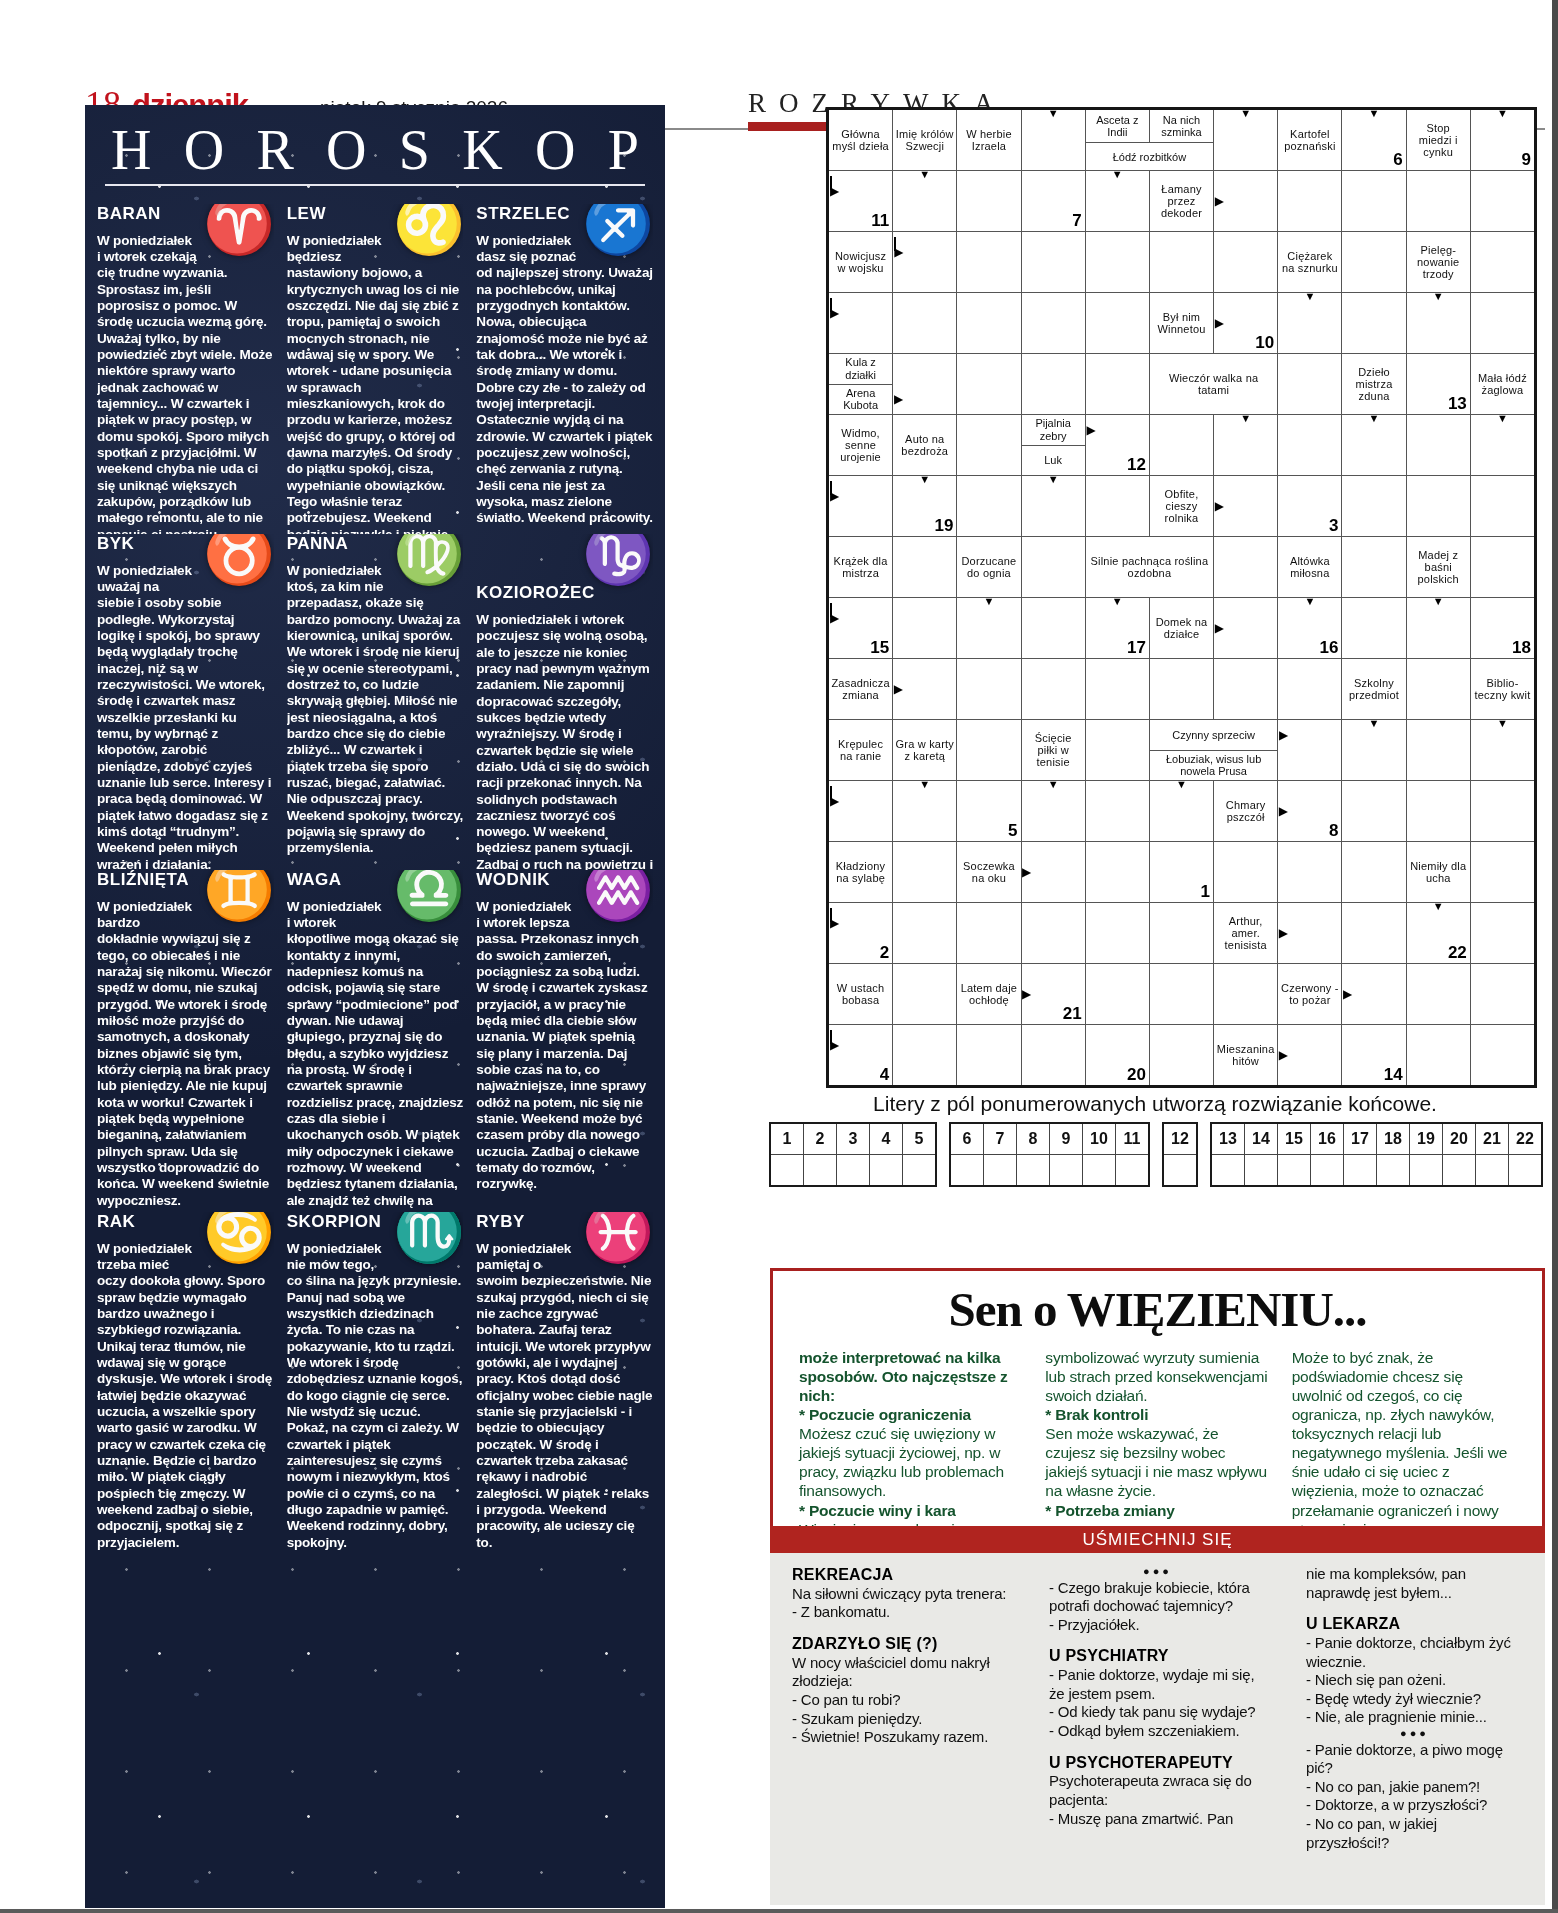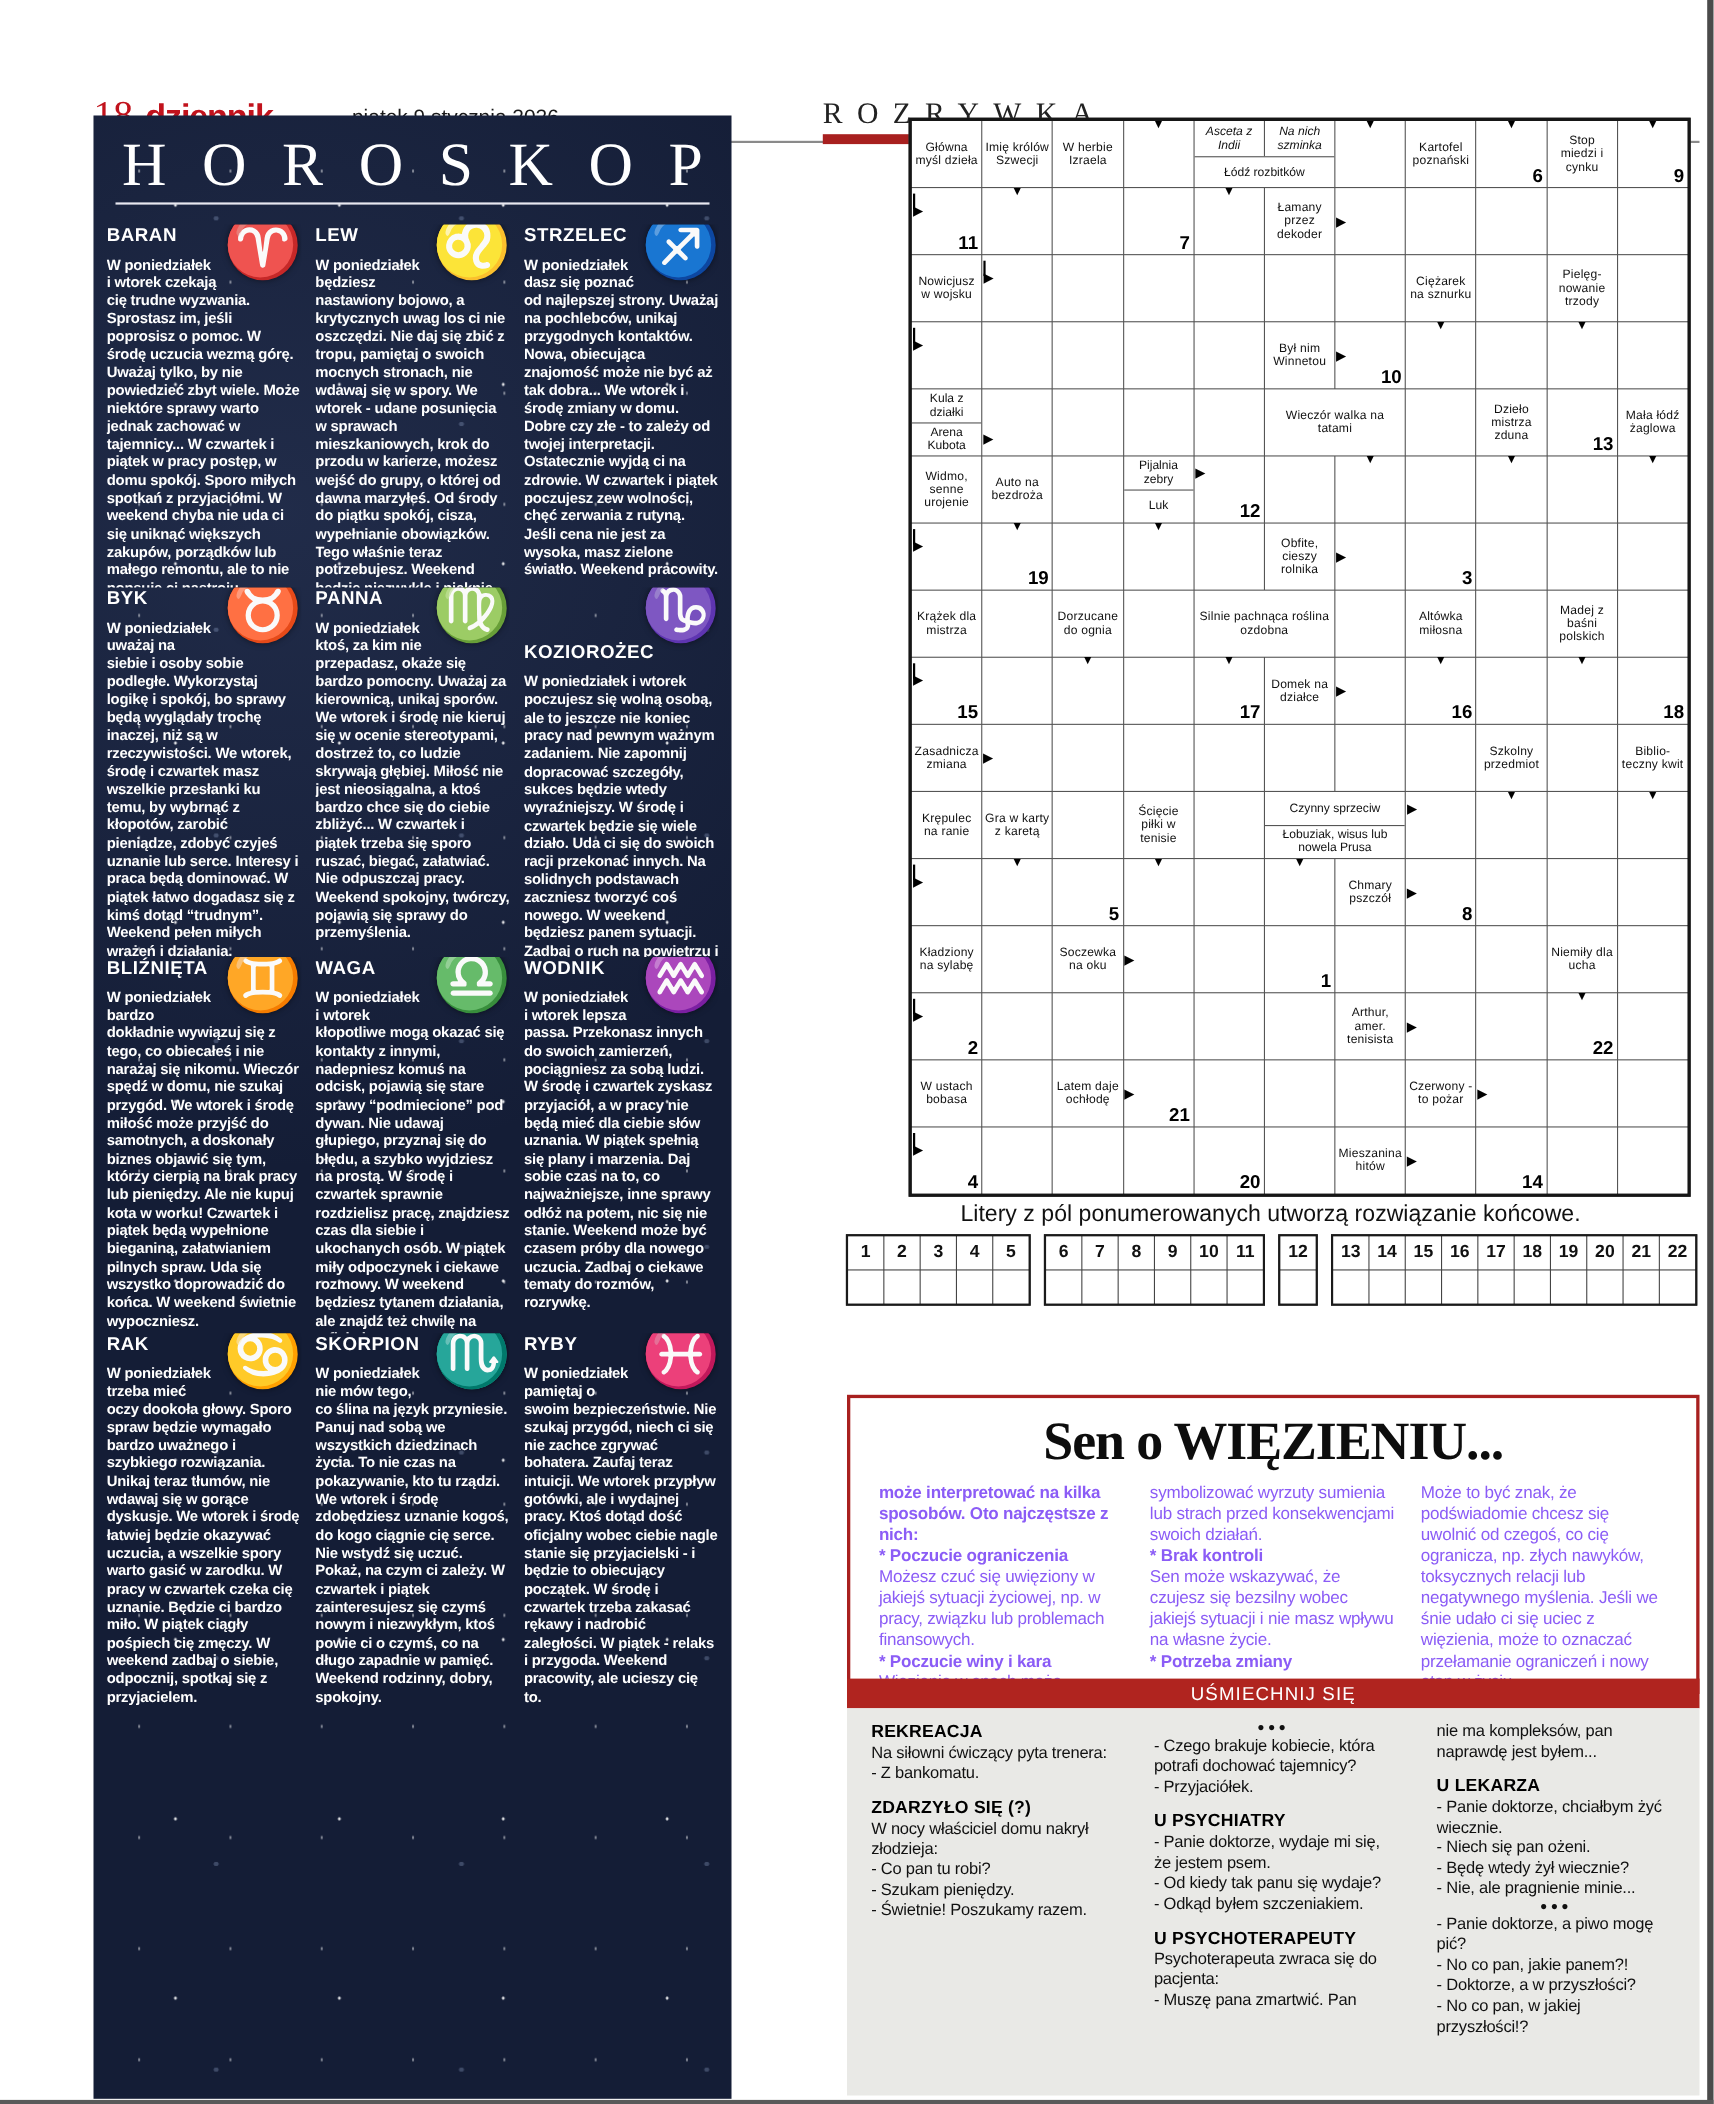--- a/index.html
+++ b/index.html
@@ -30,38 +30,38 @@
   .zodiac-entry p{margin:0;font-size:13.5px;font-weight:bold;line-height:1.21;letter-spacing:-.2px;color:#fff;}
   
   .cw{position:absolute;left:826px;top:107px;width:705px;display:grid;grid-template-columns:repeat(11,1fr);grid-auto-rows:60px;gap:1px;background:#555;border:3px solid #161616;}
   .cw>div{background:#fff;position:relative;overflow:visible;}
   .cwc{font-size:11px;line-height:1.12;display:flex;align-items:center;justify-content:center;text-align:center;padding:1px 2px;letter-spacing:.2px;color:#101010;}
   .sp2{grid-column:span 2;}
   .c2{display:flex;flex-direction:column;padding:0;}
   .c2>div{flex:1;position:relative;display:flex;align-items:center;justify-content:center;text-align:center;padding:1px 2px;font-size:11px;line-height:1.12;color:#101010;}
   .c2>div+div{border-top:1px solid #555;}
   .cg{display:flex;flex-direction:column;padding:0;font-size:11px;line-height:1.12;color:#101010;}
-  .cg-top{flex:1.1;display:flex;font-style:italic;}
+  .cg-top{flex:1.1;display:flex;}
   .cg-top>div{flex:1;display:flex;align-items:center;justify-content:center;text-align:center;padding:1px 2px;}
   .cg-top>div+div{border-left:1px solid #555;}
   .cg-bot{flex:.9;display:flex;align-items:center;justify-content:center;text-align:center;border-top:1px solid #555;}
   .num{position:absolute;right:3px;bottom:0;font-weight:bold;font-size:17px;color:#000;}
   .aT{position:absolute;top:-3px;left:50%;transform:translateX(-50%);font-size:11px;color:#000;z-index:2;}
   .aL{position:absolute;left:1px;top:24%;font-size:12px;color:#000;z-index:2;line-height:1;}
   .aL::before{content:"";position:absolute;left:0;top:-9px;width:2px;height:14px;background:#000;}
   .aR{position:absolute;right:-11px;top:50%;transform:translateY(-50%);font-size:12px;color:#000;z-index:3;line-height:1;}
   .cw-caption{position:absolute;left:770px;top:1092px;width:770px;text-align:center;font-size:21px;color:#111;}
   .strip{position:absolute;left:775px;top:1122px;width:762px;display:flex;gap:12px;justify-content:center;}
   .sgroup{display:grid;grid-template-rows:30px 30px;gap:1px;background:#444;border:2px solid #1a1a1a;}
   .scell{width:32px;background:#fff;display:flex;align-items:center;justify-content:center;font-weight:bold;font-size:16px;color:#111;}
   
   .dream{position:absolute;left:770px;top:1268px;width:775px;height:272px;border:3px solid #a8201f;background:#fff;box-sizing:border-box;}
   .dream h2{margin:10px 0 8px 0;text-align:center;font-family:"Liberation Serif",serif;font-size:49px;letter-spacing:-1px;color:#0d0d0d;}
   .dream-cols{display:flex;gap:22px;padding:2px 26px 0 26px;}
-  .dream-cols>div{flex:1;font-size:15.5px;line-height:1.23;color:#8b5cf6;letter-spacing:-.2px;}
+  .dream-cols>div{flex:1;font-size:15.5px;line-height:1.23;color:#14532d;letter-spacing:-.2px;}
   .dream-cols .b{font-weight:bold;}
   
   .jokes-bar{position:absolute;left:770px;top:1526px;width:775px;height:27px;background:#b0241f;color:#fff;display:flex;align-items:center;justify-content:center;font-weight:normal;font-size:17px;letter-spacing:1px;}
   .jokes{position:absolute;left:770px;top:1553px;width:775px;height:352px;background:#e9e9e6;box-sizing:border-box;padding:12px 22px;}
   .jokes-cols{display:flex;gap:40px;height:100%;}
   .jokes-cols>div{flex:1;font-size:15px;line-height:1.24;color:#101010;letter-spacing:-.2px;overflow:hidden;}
   .jokes-cols h4{margin:0;font-size:16px;letter-spacing:.2px;color:#000;}
   .jokes-cols .dots{text-align:center;font-size:11px;letter-spacing:3px;}
   .jokes-cols .gap{height:12px;}
   

